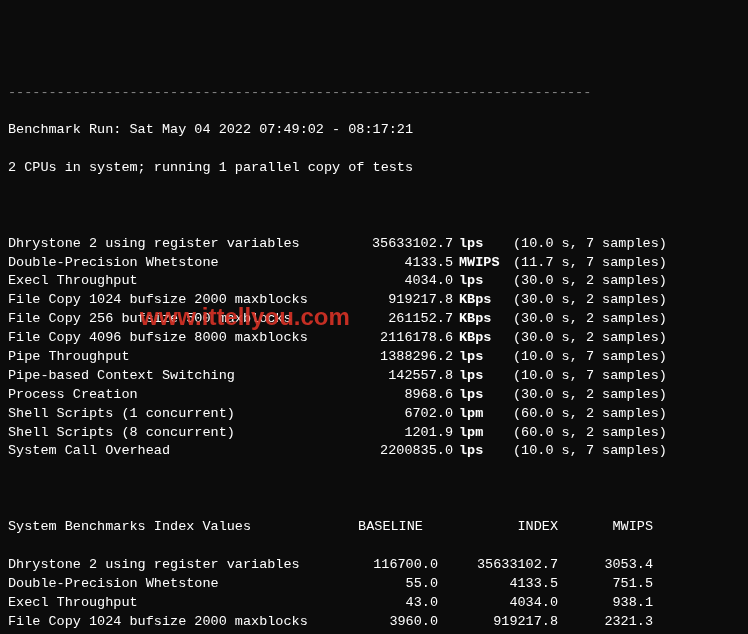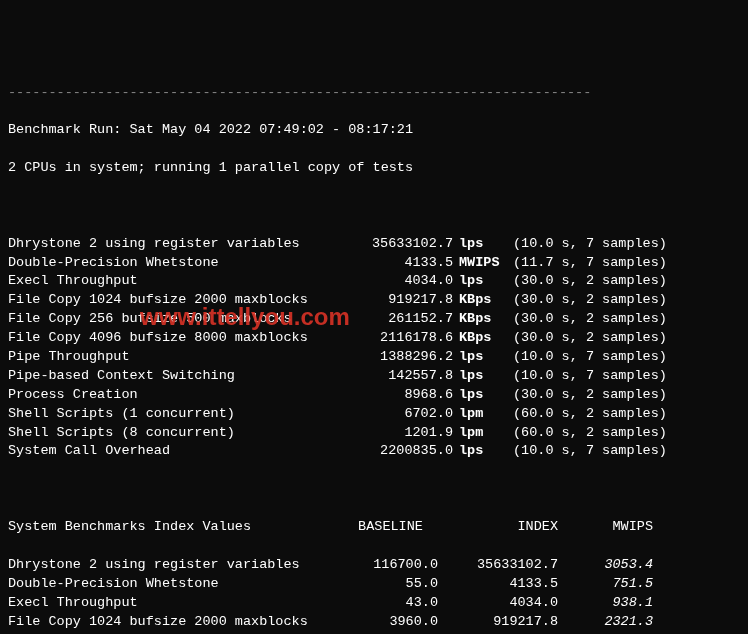--- a/index.html
+++ b/index.html
@@ -39,21 +39,21 @@
     .timing { width: 120px; text-align: center; padding-left: 10px; }
     .idx-header-line { display: flex; }
     .idx-header-line .idx-label { width: 335px; }
     .idx-header-line .h-base { width: 95px; text-align: center; }
     .idx-header-line .h-result { width: 120px; text-align: right; }
     .idx-header-line .h-index { width: 95px; text-align: right; }
     .idx-row { display: flex; }
     .idx-row .name { width: 335px; }
     .idx-row .baseline { width: 95px; text-align: right; }
     .idx-row .result { width: 120px; text-align: right; }
-    .idx-row .index { width: 95px; text-align: right; font-style: italic; }
+    .idx-row .index { width: 95px; text-align: right; }
   </style>
 </head>
 <body>
 
 
 
 <div class="dash-line">------------------------------------------------------------------------</div>
 <div>Benchmark Run: Sat May 04 2022 07:49:02 - 08:17:21</div>
 <div>2 CPUs in system; running 1 parallel copy of tests</div>
 <div> </div>

